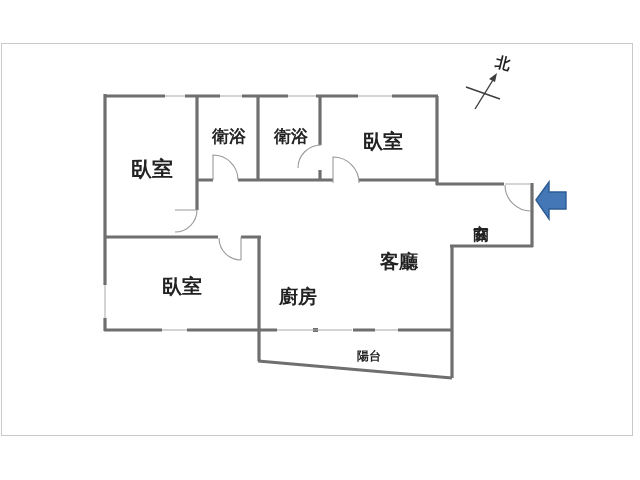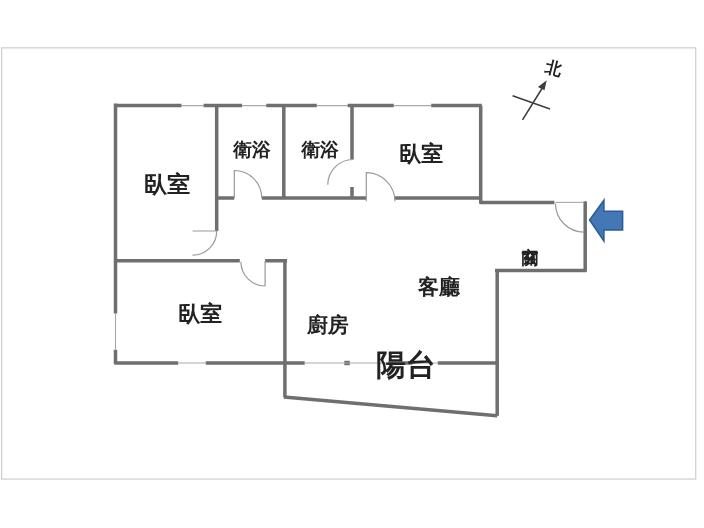--- a/index.html
+++ b/index.html
@@ -27,21 +27,21 @@
   .lbl-bath-l{left:229px;top:137px;font-size:17px;}
   .lbl-bath-r{left:291px;top:137px;font-size:17px;}
   .lbl-bedroom-r{left:383px;top:141px;font-size:20px;}
   .lbl-entry{
     left:481px;top:215px;font-size:15px;
     writing-mode:vertical-rl;text-orientation:upright;letter-spacing:3px;
   }
   .lbl-living{left:399px;top:262px;font-size:19px;}
   .lbl-bedroom-low{left:182px;top:286px;font-size:20px;}
   .lbl-kitchen{left:298px;top:297px;font-size:19px;}
-  .lbl-balcony{left:369px;top:332px;font-size:27px;}
+  .lbl-balcony{left:369px;top:356px;font-size:12px;}
   .lbl-north{left:503px;top:63px;font-size:15px;transform:translate(-50%,-50%) rotate(14deg);}
   .watermark{
     position:absolute;left:320px;top:241px;transform:translate(-50%,-50%);
     font-size:50px;font-weight:bold;letter-spacing:6px;
     color:var(--watermark,#8a8a8a);opacity:.62;white-space:nowrap;
   }
 </style>
 </head>
 <body>
 

